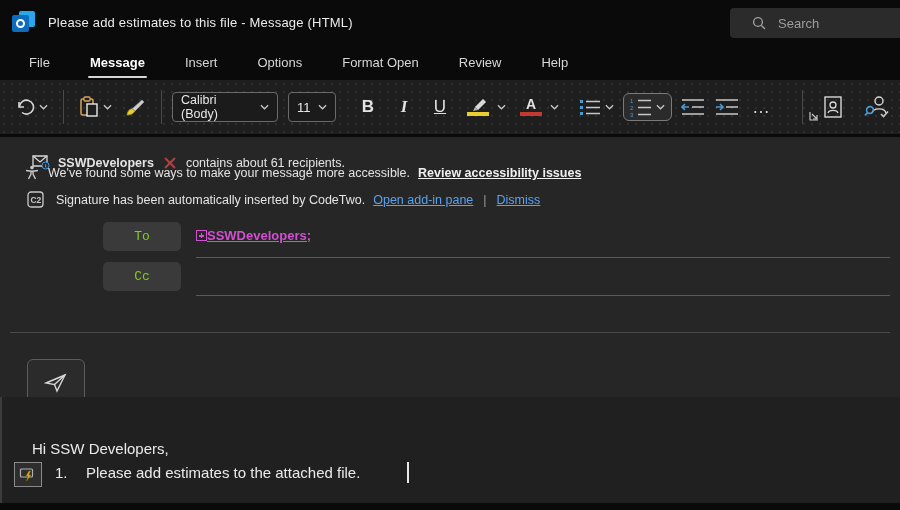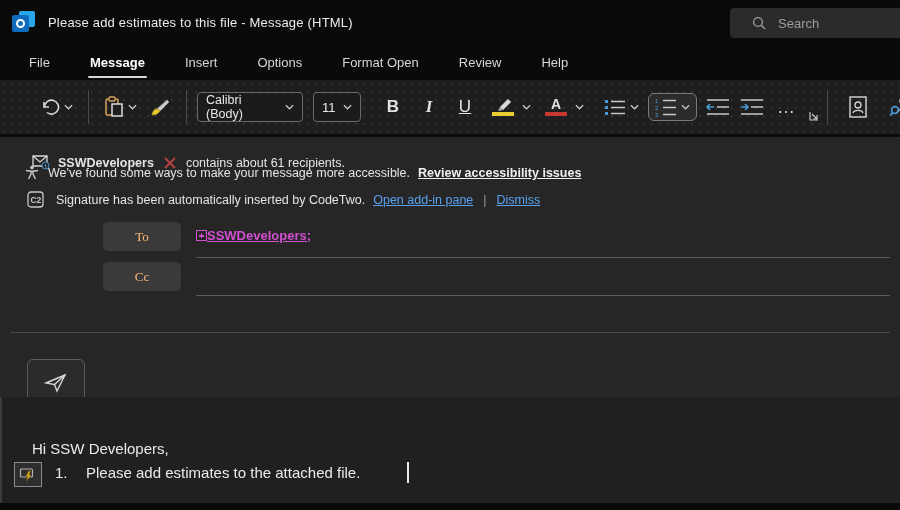--- a/index.html
+++ b/index.html
@@ -25,21 +25,21 @@
   .menubar { position:absolute; left:16px; top:45px; width:900px; height:35px; background:#0a0a0a;
     display:flex; align-items:center; padding-left:11px; gap:36px; }
   .menu-item { font-size:13px; color:#d6d6d6; position:relative; padding:6px 2px; cursor:default; }
   .menu-item.active { color:#fff; font-weight:bold; }
   .menu-item.active::after { content:""; position:absolute; left:0; right:0; bottom:-2px; height:2px; background:#d6d6d6; border-radius:1px; }
   
   .ribbon { position:absolute; left:0; top:80px; width:900px; height:54px;
     background-color:#1e1e1e;
     background-image:radial-gradient(#303030 1px, transparent 1.3px);
     background-size:8px 8px;
-    display:flex; align-items:center; padding-left:35px; }
+    display:flex; align-items:center; padding-left:10px; }
   .rsep { width:1px; height:34px; background:#4a4a4a; margin:0 10px; flex:none; }
   .rbtn { display:flex; align-items:center; justify-content:center; height:34px; padding:0 5px; flex:none; }
   .chev { width:9px; height:6px; margin-left:4px; flex:none; }
   .fontbox, .sizebox { height:30px; border:1px solid #6a6a6a; border-radius:4px; background:#1b1b1b;
     display:flex; align-items:center; padding:0 8px; font-size:13px; color:#e8e8e8; flex:none; }
   .fontbox { width:106px; justify-content:space-between; margin-right:10px; }
   .sizebox { width:48px; justify-content:space-between; }
   .fmt-letter { font-size:17px; color:#e2e2e2; font-weight:bold; width:26px; text-align:center; }
   .fmt { display:flex; flex-direction:column; align-items:center; justify-content:center; height:34px; padding:0 4px; flex:none; }
   .fmt .bar { width:22px; height:4px; margin-top:1px; }
@@ -55,21 +55,21 @@
   .infobar .blink { color:#5aa2f0; text-decoration:underline; cursor:pointer; }
   .infobar .pipe { color:#9a9a9a; margin:0 2px; }
   .redx { width:12px; height:12px; position:relative; margin:0 2px; }
   .redx::before,.redx::after { content:""; position:absolute; left:-1px; top:5px; width:14px; height:2px; background:#b34141; }
   .redx::before { transform:rotate(45deg); } .redx::after { transform:rotate(-45deg); }
   .send-btn { position:absolute; left:27px; top:222px; width:58px; height:70px; border:1px solid #5c5c5c;
     border-radius:6px; background:#2b2b2b; display:flex; flex-direction:column; align-items:center;
     justify-content:center; gap:8px; cursor:pointer; }
   .send-btn span { font-size:13px; color:#ececec; }
   .field-btn { position:absolute; left:103px; width:78px; height:29px; background:#3a3a3a; border:none;
-    border-radius:5px; color:#fdba74; font-size:13px; font-family:Liberation Serif, serif; cursor:pointer; }
+    border-radius:5px; color:#84cc16; font-size:13px; font-family:Liberation Mono, monospace; cursor:pointer; }
   .recips { position:absolute; left:196px; top:228px; display:flex; align-items:center; }
   .expand-box { width:11px; height:11px; border:1px solid #d24fd2; position:relative; flex:none; }
   .expand-box::before { content:""; position:absolute; left:2px; top:4px; width:5px; height:1.5px; background:#d24fd2; }
   .expand-box::after { content:""; position:absolute; left:3.8px; top:2.2px; width:1.5px; height:5px; background:#d24fd2; }
   .recip-name { color:#d24fd2; font-weight:bold; text-decoration:underline; font-size:13px; cursor:pointer; }
   .hline { position:absolute; height:1px; background:#5a5a5a; }
   .subject-label { position:absolute; left:122px; top:308px; font-size:13px; color:#9c9c9c; }
   .subject-value { position:absolute; left:196px; top:308px; font-size:13px; color:#ececec; }
   
   .attach-chip { position:absolute; left:27px; top:344px; width:200px; height:42px; background:#2d2d2d;

